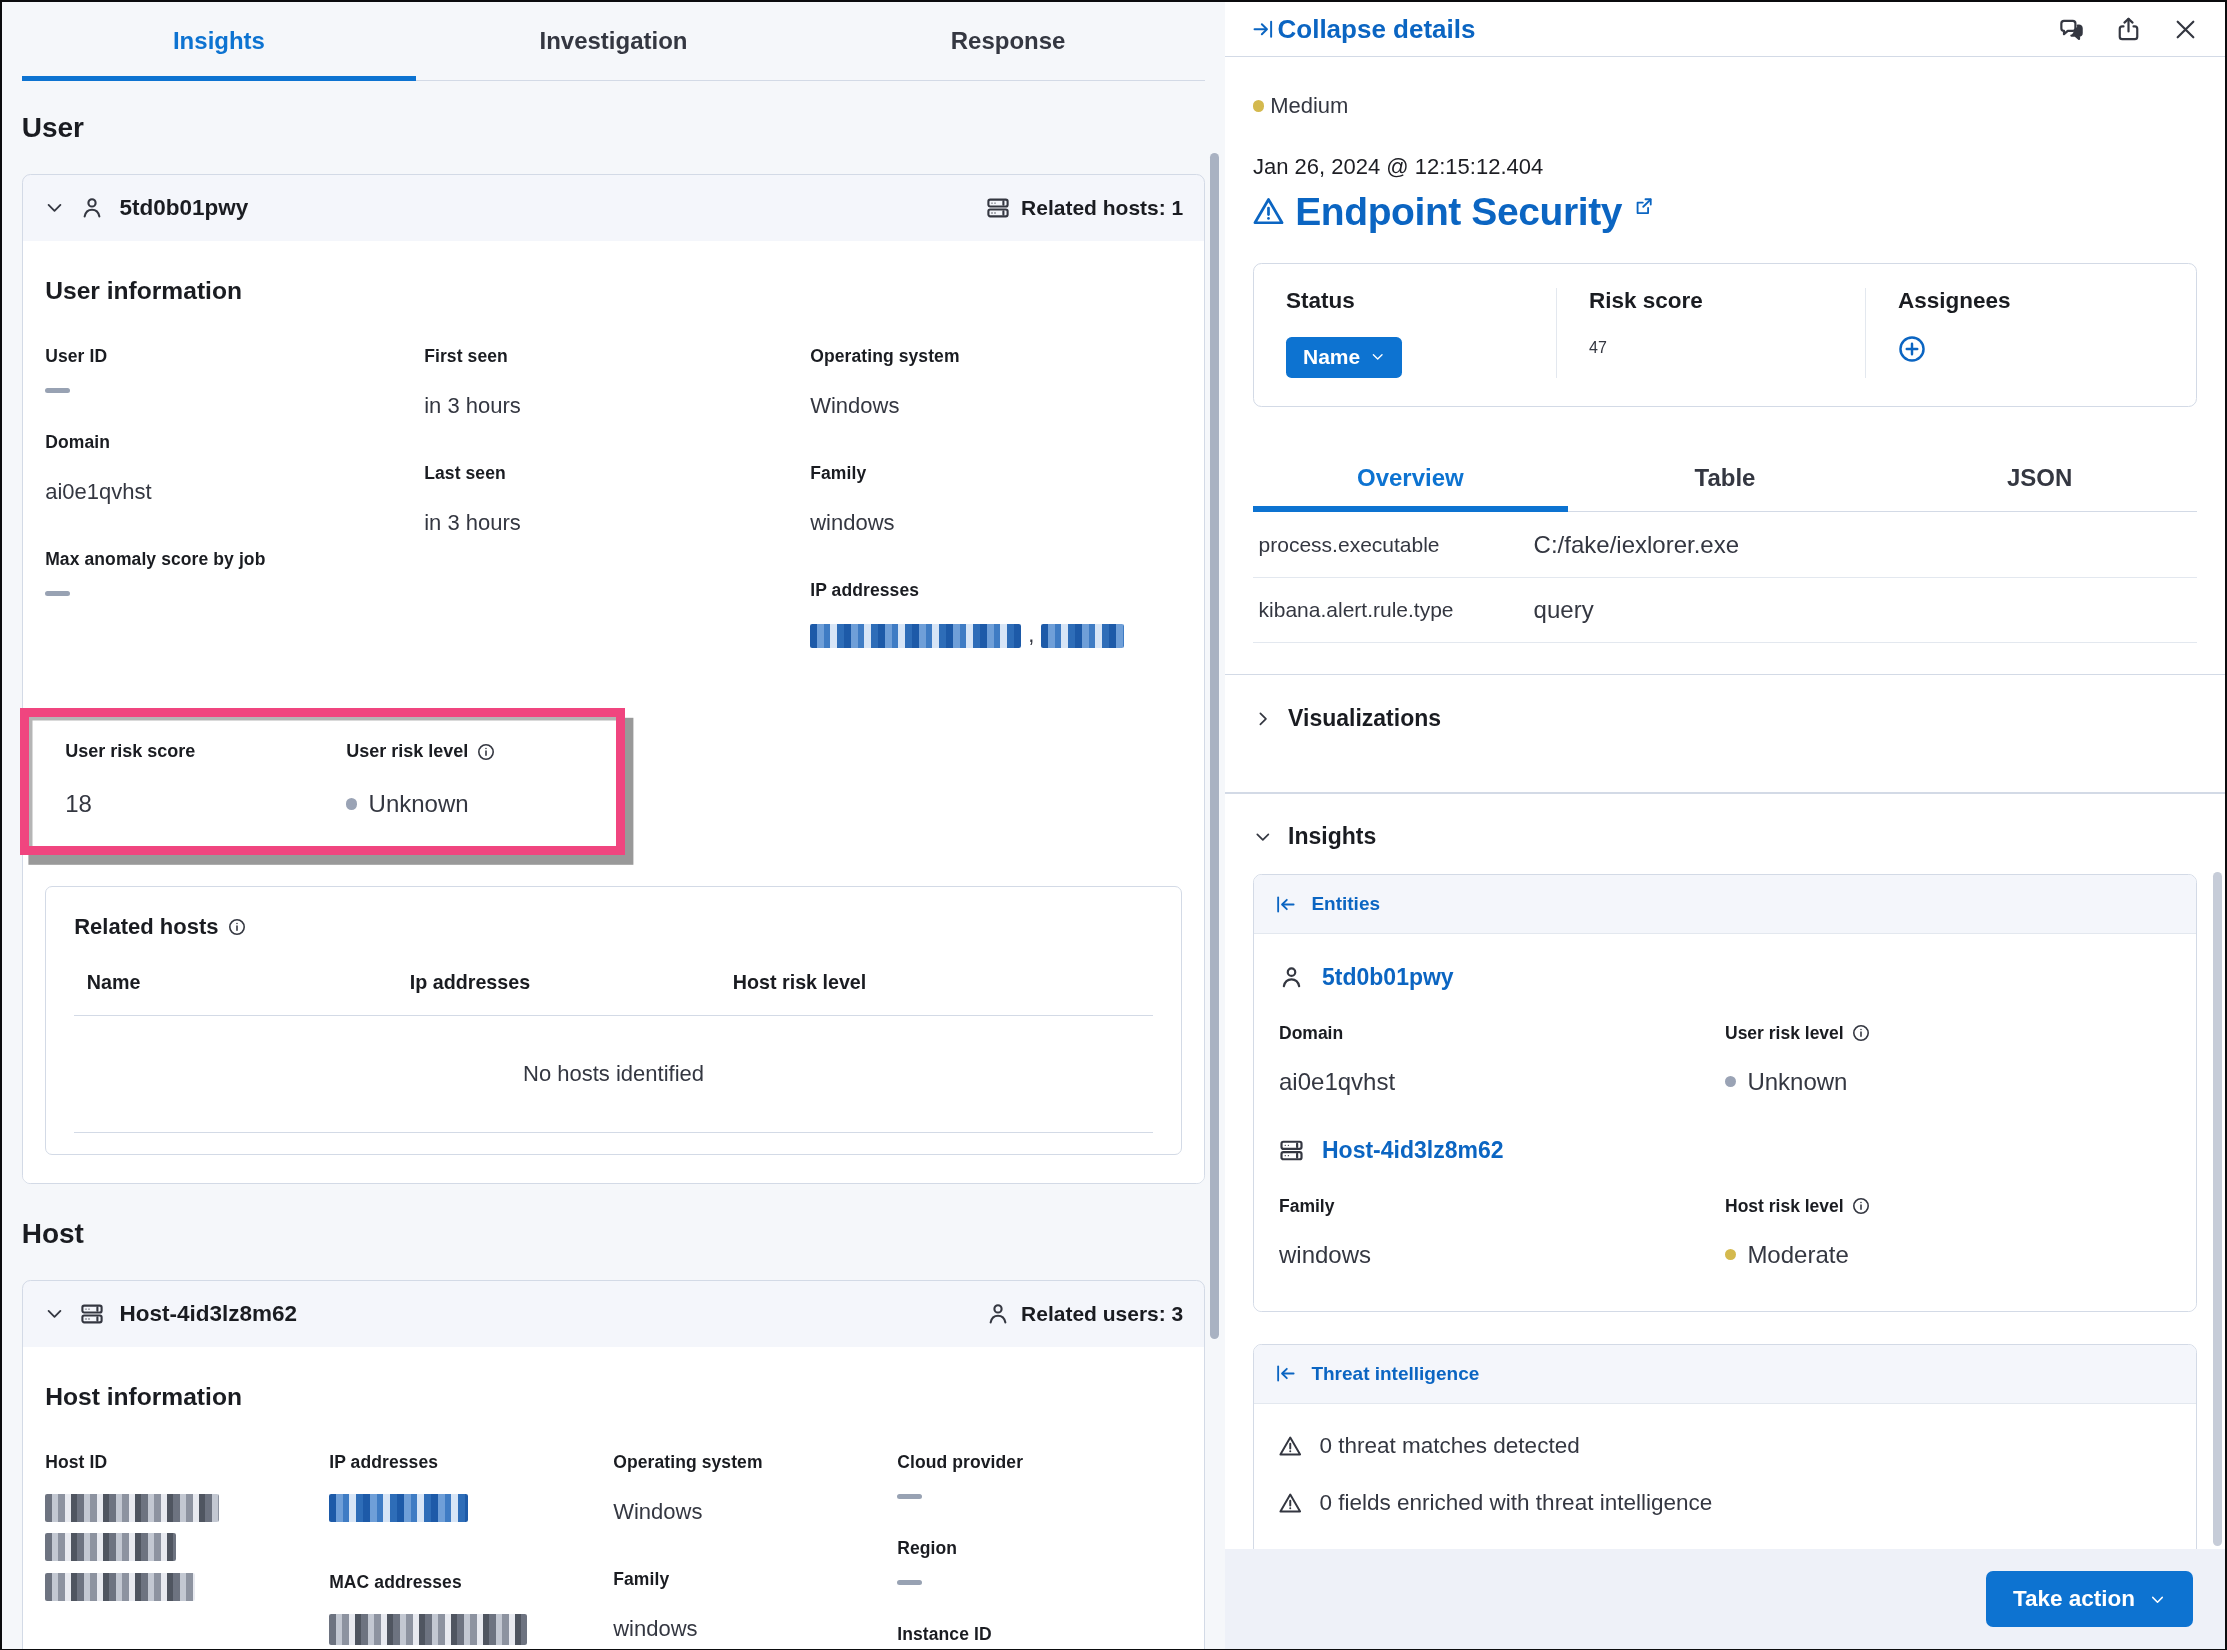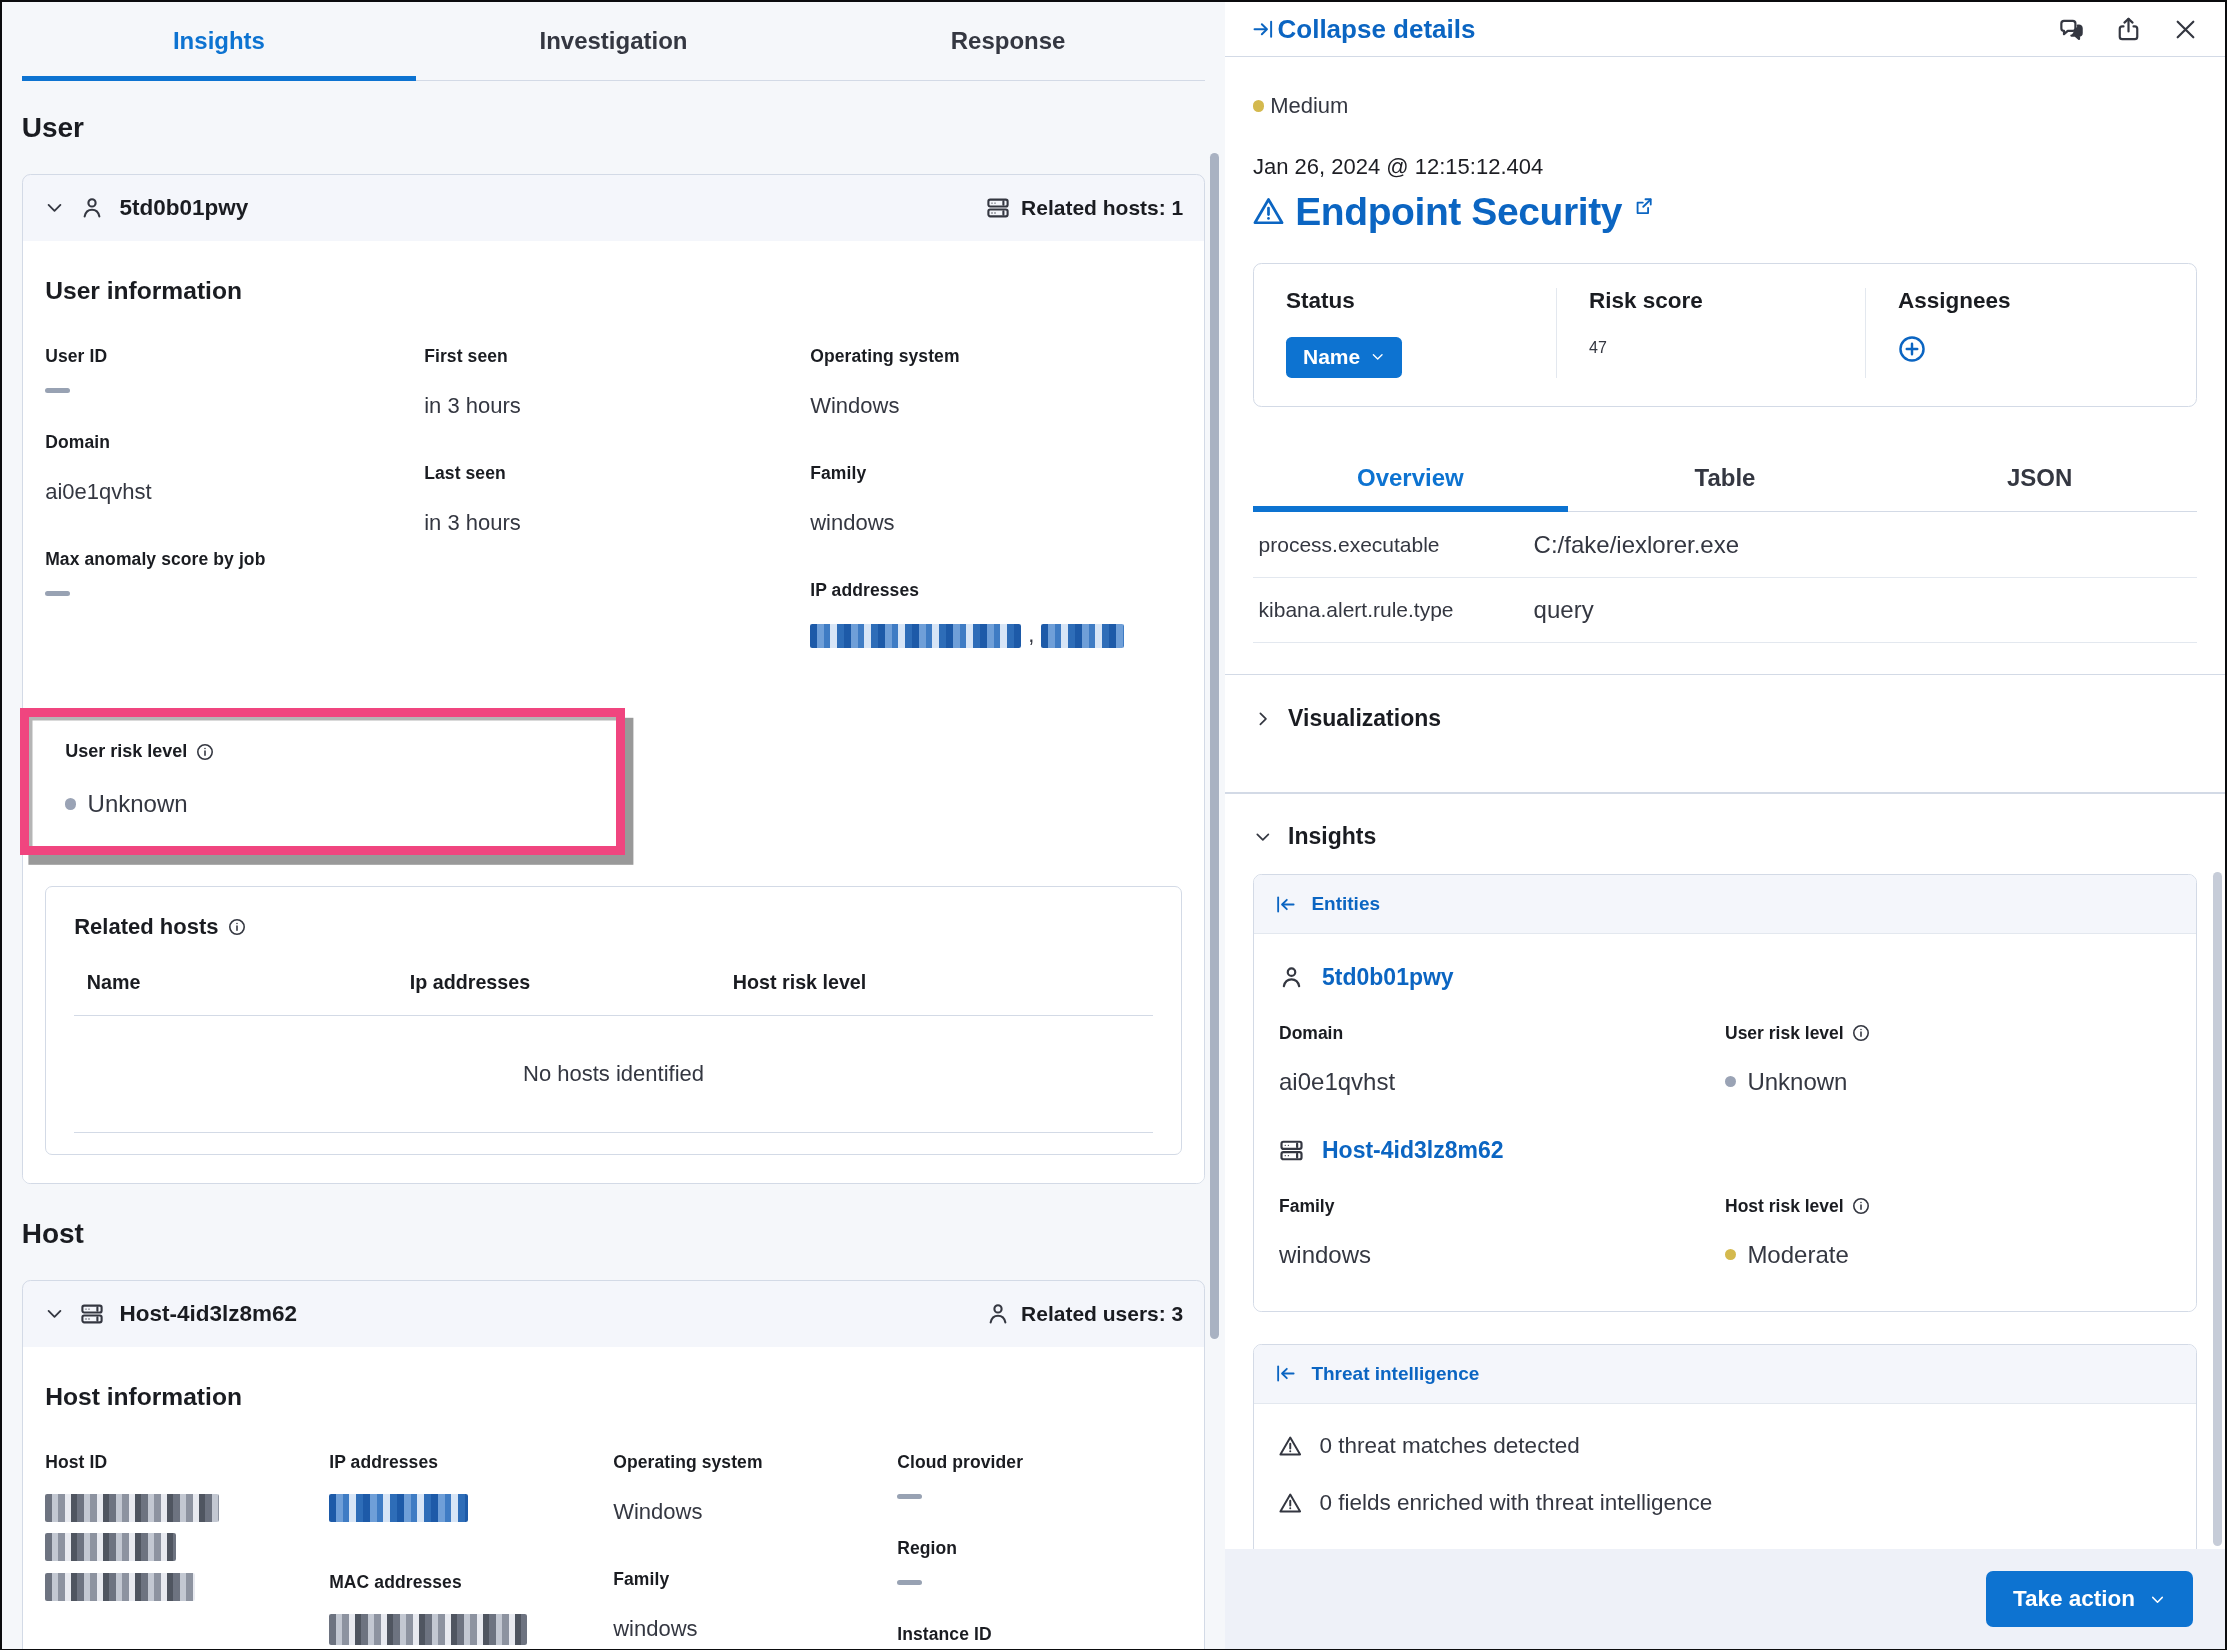--- a/index.html
+++ b/index.html
@@ -213,20 +213,24 @@
                 <div class="pix-row">
                   <span class="pix pix-blue" style="width: 211px; height: 24px;"></span>
                   <span class="pix-comma">,</span>
                   <span class="pix pix-blue" style="width: 83px; height: 24px;"></span>
                 </div>
               </div>
             </div>
           </div>
 
         <div class="risk-box" style="border-color: rgb(240, 69, 127);">
+          <div class="rb-col1">
+            <div class="rb-label">User risk score</div>
+            <div class="rb-value">18</div>
+          </div>
           <div>
             <div class="rb-label">
               <span>User risk level</span>
               <span class="icon" style="width:18px;height:18px;color:#343741">
                   <svg viewBox="0 0 16 16" fill="none" stroke="currentColor" stroke-width="1.4" stroke-linecap="round" stroke-linejoin="round">
                     <circle cx="8" cy="8" r="6.4"></circle>
                     <path d="M8 7.2v3.6"></path>
                     <circle cx="8" cy="4.9" r="0.7" fill="currentColor" stroke="none"></circle>
                   </svg>
                 </span>

